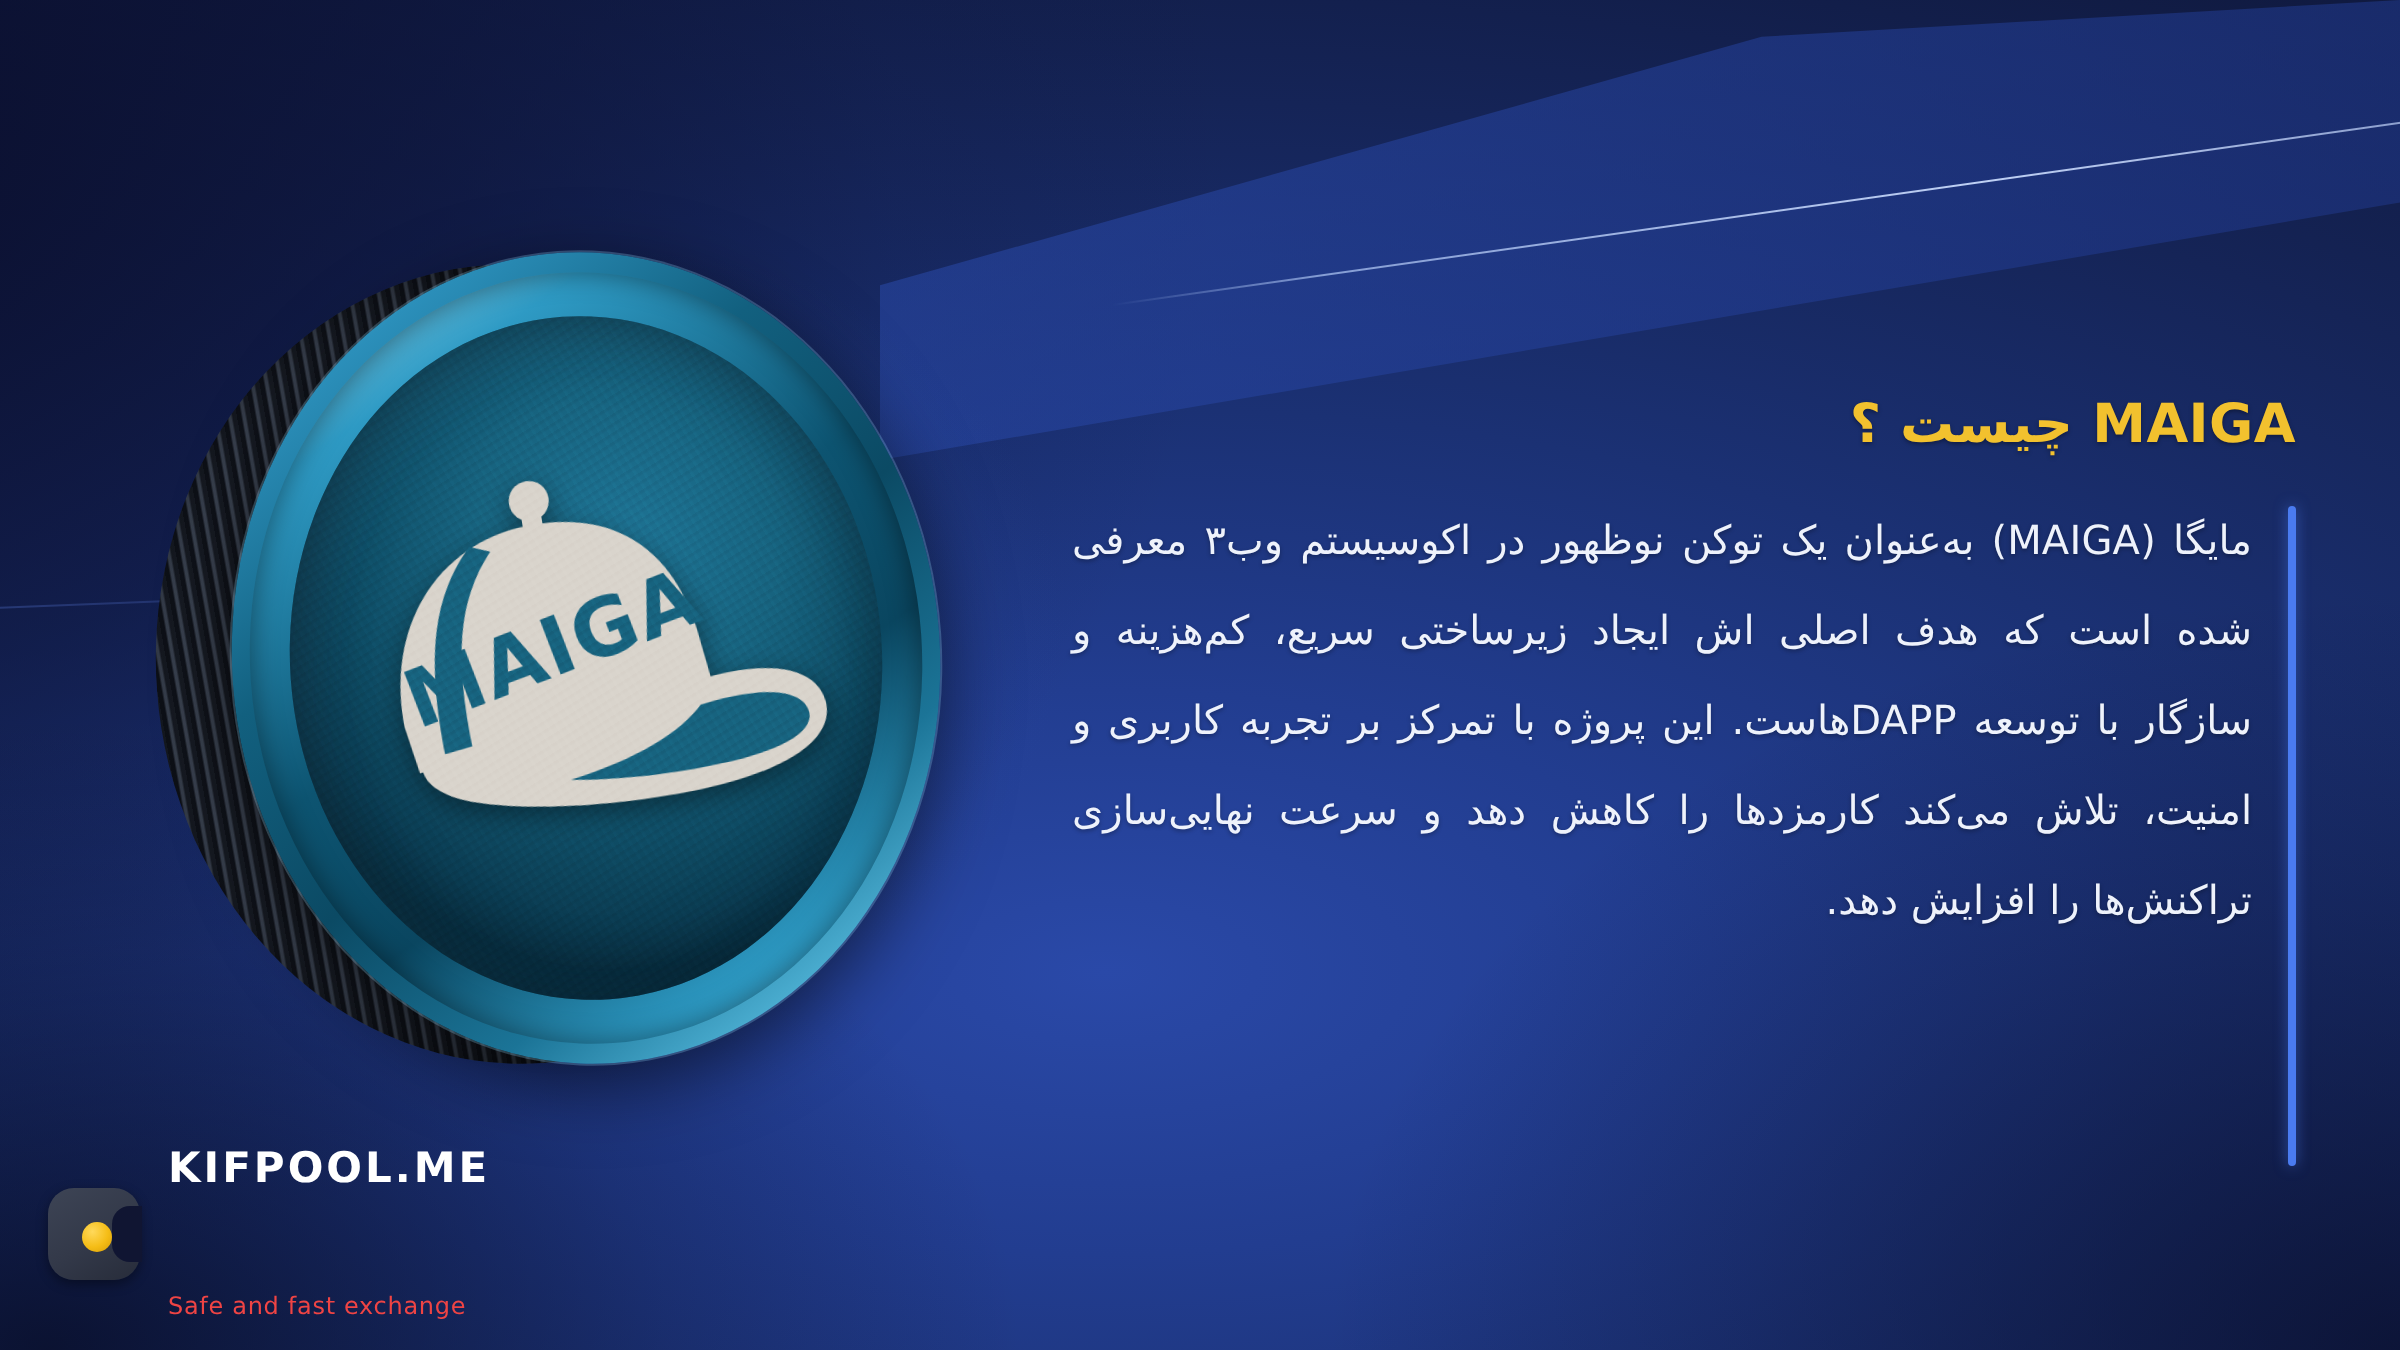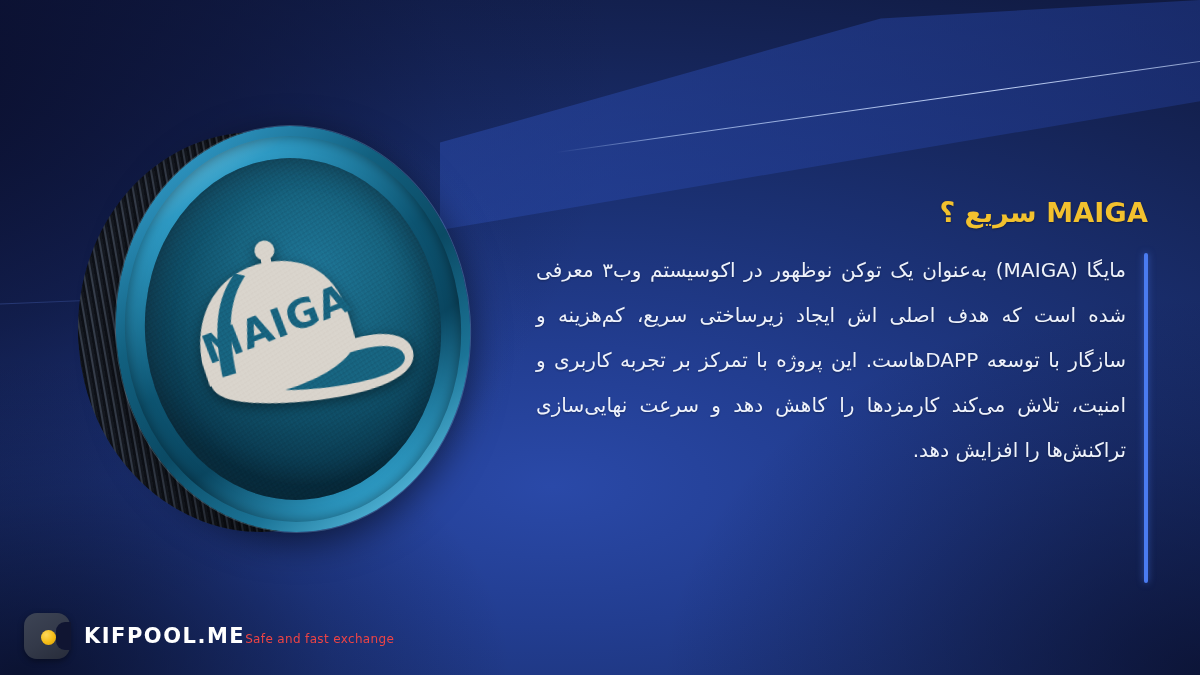--- a/index.html
+++ b/index.html
@@ -264,21 +264,21 @@
     border-top-left-radius: 9px;
     border-bottom-left-radius: 9px;
   }
   .brand-mark .dot {
     position: absolute;
     left: 17px; top: 17px;
     width: 15px; height: 15px;
     border-radius: 50%;
     background: radial-gradient(circle at 35% 32%, #ffd95b 0%, #f5bd16 55%, #d79c06 100%);
   }
-  .brand-text { display: flex; flex-direction: row; line-height: 1; }
+  .brand-text { display: flex; flex-direction: column; line-height: 1; gap: 45px; }
   .brand-name {
     font-size: 21px;
     font-weight: 700;
     color: #ffffff;
     letter-spacing: 1.5px;
   }
   .brand-tag {
     margin-top: 7px;
     font-size: 12px;
     color: #ef4444;
@@ -327,21 +327,21 @@
                 <text x="0" y="0" text-anchor="middle" font-family="'DejaVu Sans','Liberation Sans',sans-serif" font-size="40" font-weight="700" letter-spacing="1" fill="#17637f">MAIGA</text>
               </g>
             </svg>
           </div>
         </div>
       </div>
     </div>
   </div>
 
   <div class="content">
-    <h1 class="headline">MAIGA سریع ؟</h1>
+    <h1 class="headline">MAIGA چیست ؟</h1>
 
     <div class="body-block">
       <span class="accent-bar"></span>
       <p class="body-text">مایگا (MAIGA) به‌عنوان یک توکن نوظهور در اکوسیستم وب۳ معرفی شده است که هدف اصلی اش ایجاد زیرساختی سریع، کم‌هزینه و سازگار با توسعه DAPPهاست. این پروژه با تمرکز بر تجربه کاربری و امنیت، تلاش می‌کند کارمزدها را کاهش دهد و سرعت نهایی‌سازی تراکنش‌ها را افزایش دهد.</p>
     </div>
   </div>
 
   <div class="brand">
     <div class="brand-mark">
       <span class="notch"></span>

